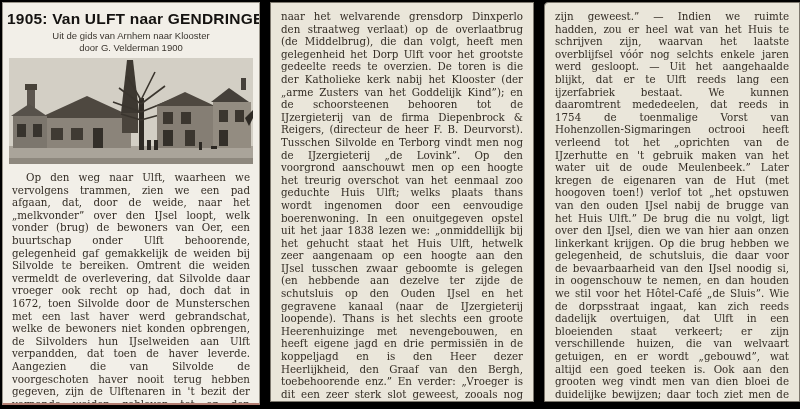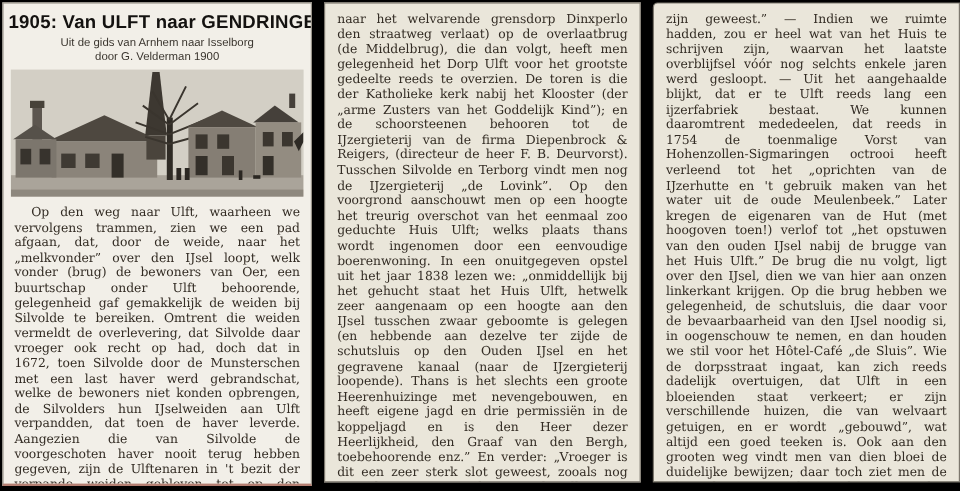--- a/index.html
+++ b/index.html
@@ -89,21 +89,21 @@
   }
   .col-text p { margin: 0; }
 </style>
 </head>
 <body>
 
 <div class="scan-canvas">
 
   <div class="panel panel-left">
     <div class="doc-title">1905: Van ULFT naar GENDRINGEN</div>
-    <div class="doc-subtitle">Uit de gids van Arnhem naar Isselborg</div>
+    <div class="doc-subtitle">Uit de gids van Arnhem naar Klooster</div>
     <div class="doc-subtitle">door G. Velderman 1900</div>
 
     <div class="photo-frame">
       <svg width="244" height="106" viewBox="0 0 244 106" xmlns="http://www.w3.org/2000/svg">
 
         <rect x="0" y="0" width="244" height="106" fill="#d3cfc5"></rect>
 
         <rect x="0" y="88" width="244" height="18" fill="#aaa49a"></rect>
         <rect x="0" y="100" width="244" height="6" fill="#8e887e"></rect>
 

